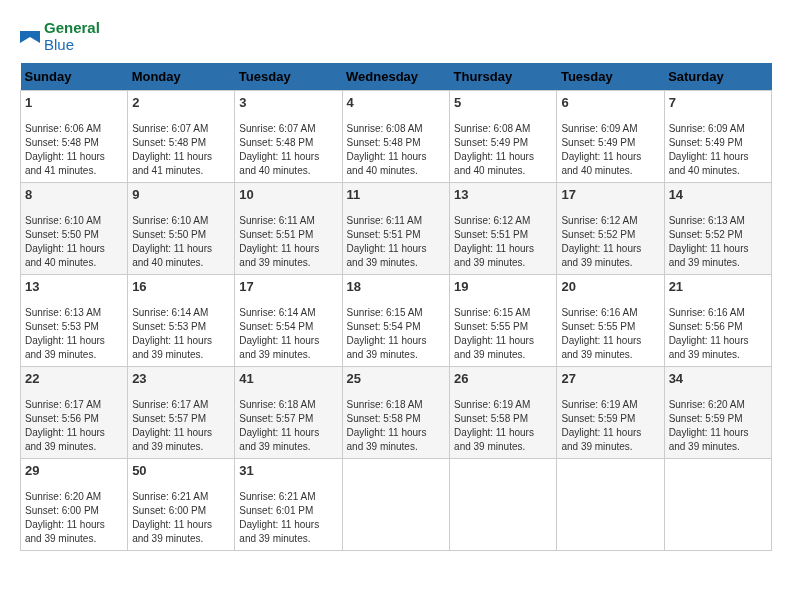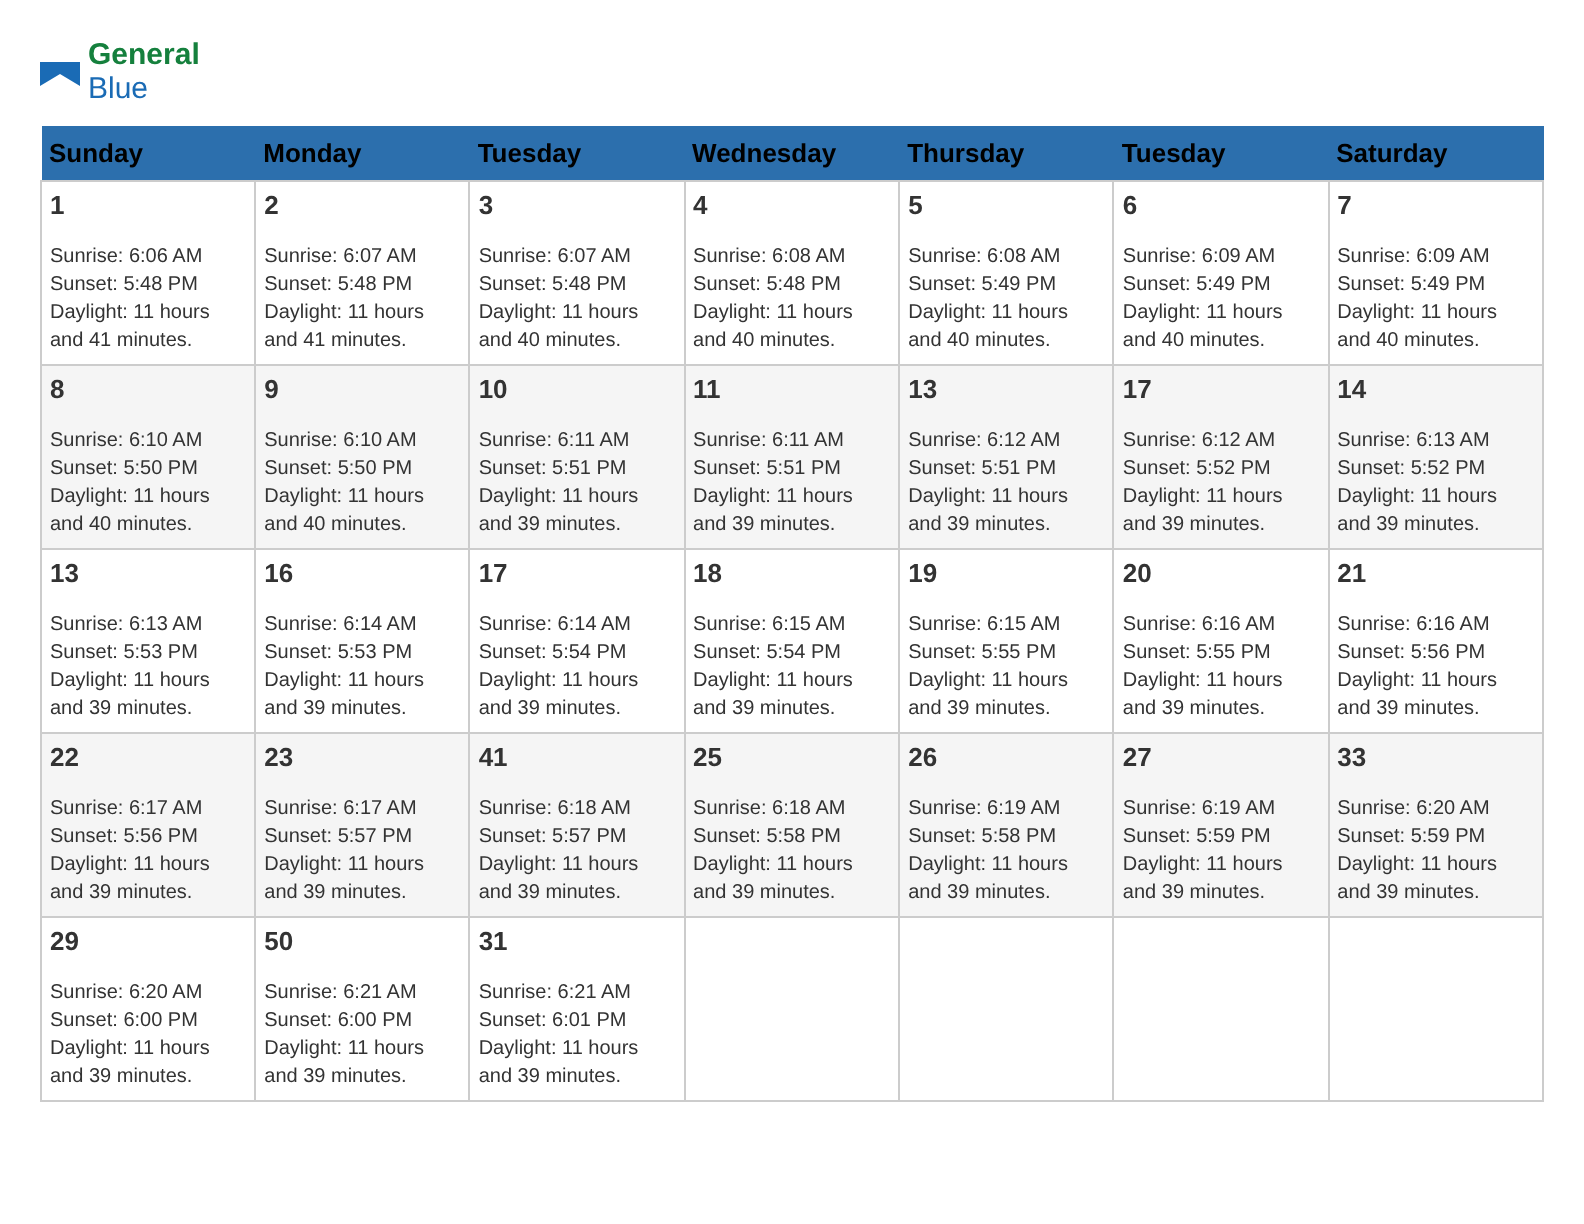--- a/index.html
+++ b/index.html
@@ -325,21 +325,21 @@
       </td>
         <td>
         <span class="day-num">27</span>
         <div class="day-info">
           Sunrise: 6:19 AM<br>
           Sunset: 5:59 PM<br>
           Daylight: 11 hours and 39 minutes.
         </div>
       </td>
         <td>
-        <span class="day-num">33</span>
+        <span class="day-num">34</span>
         <div class="day-info">
           Sunrise: 6:20 AM<br>
           Sunset: 5:59 PM<br>
           Daylight: 11 hours and 39 minutes.
         </div>
       </td>
       </tr>
       <tr>
         <td>
         <span class="day-num">29</span>

